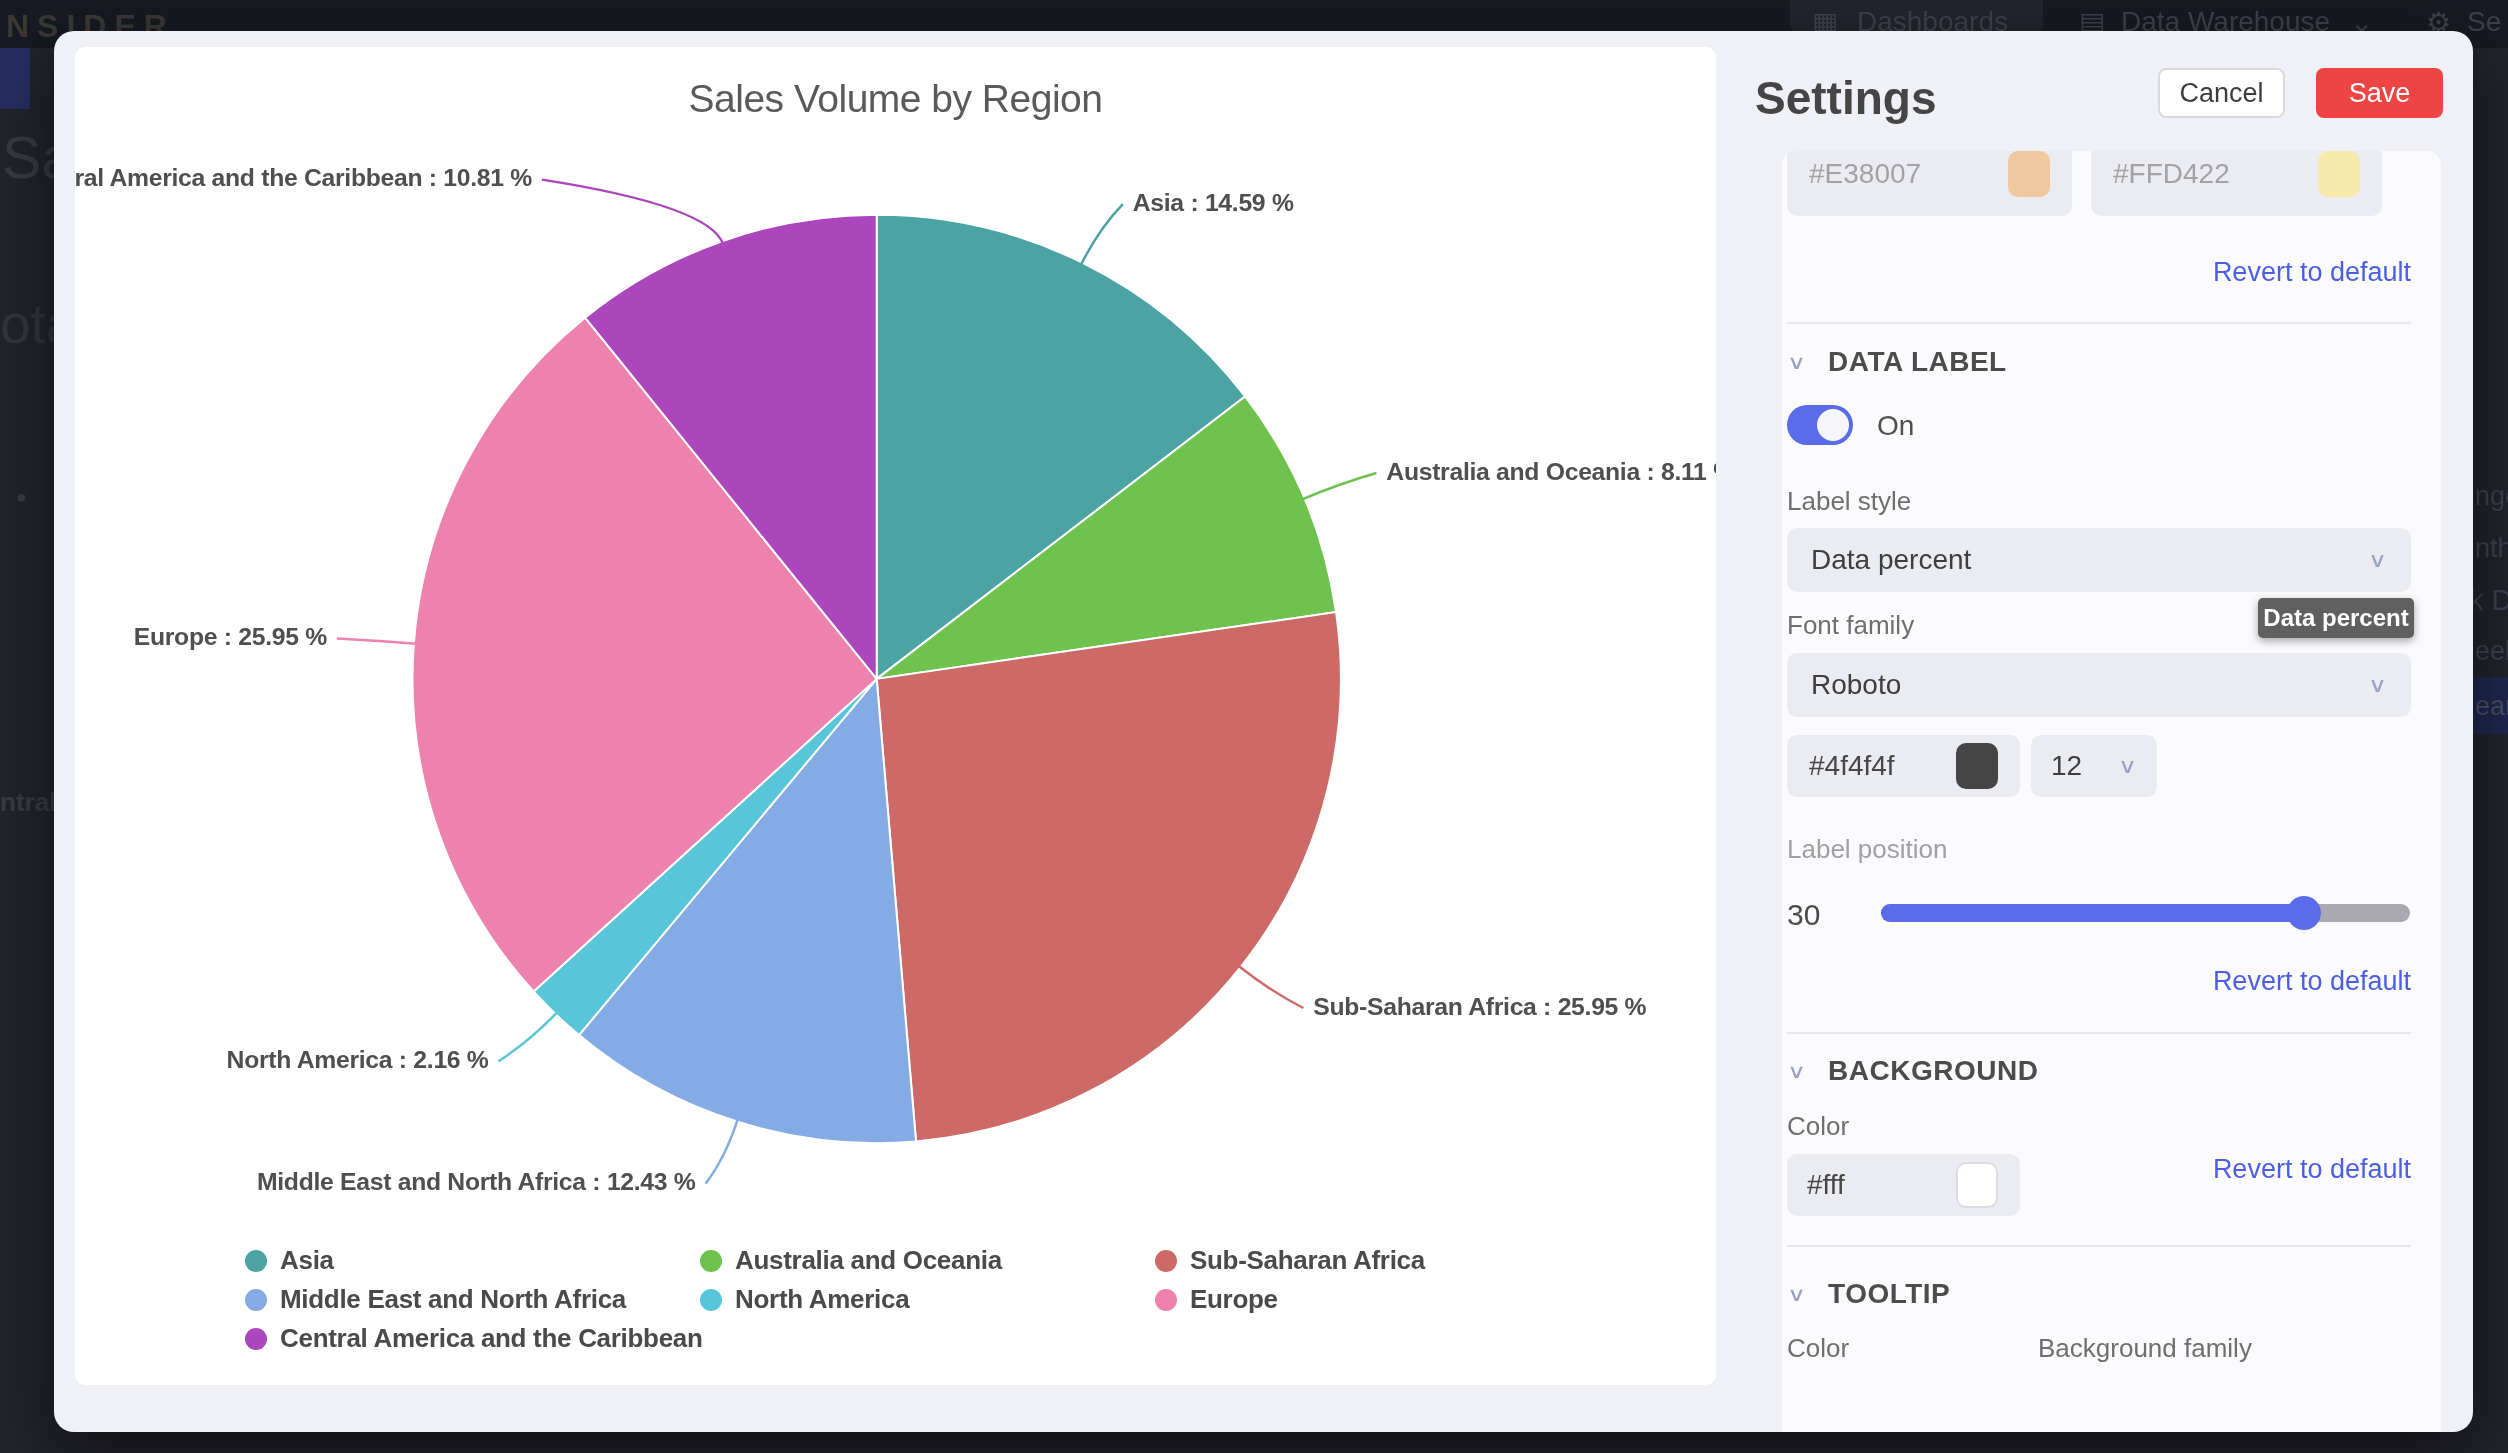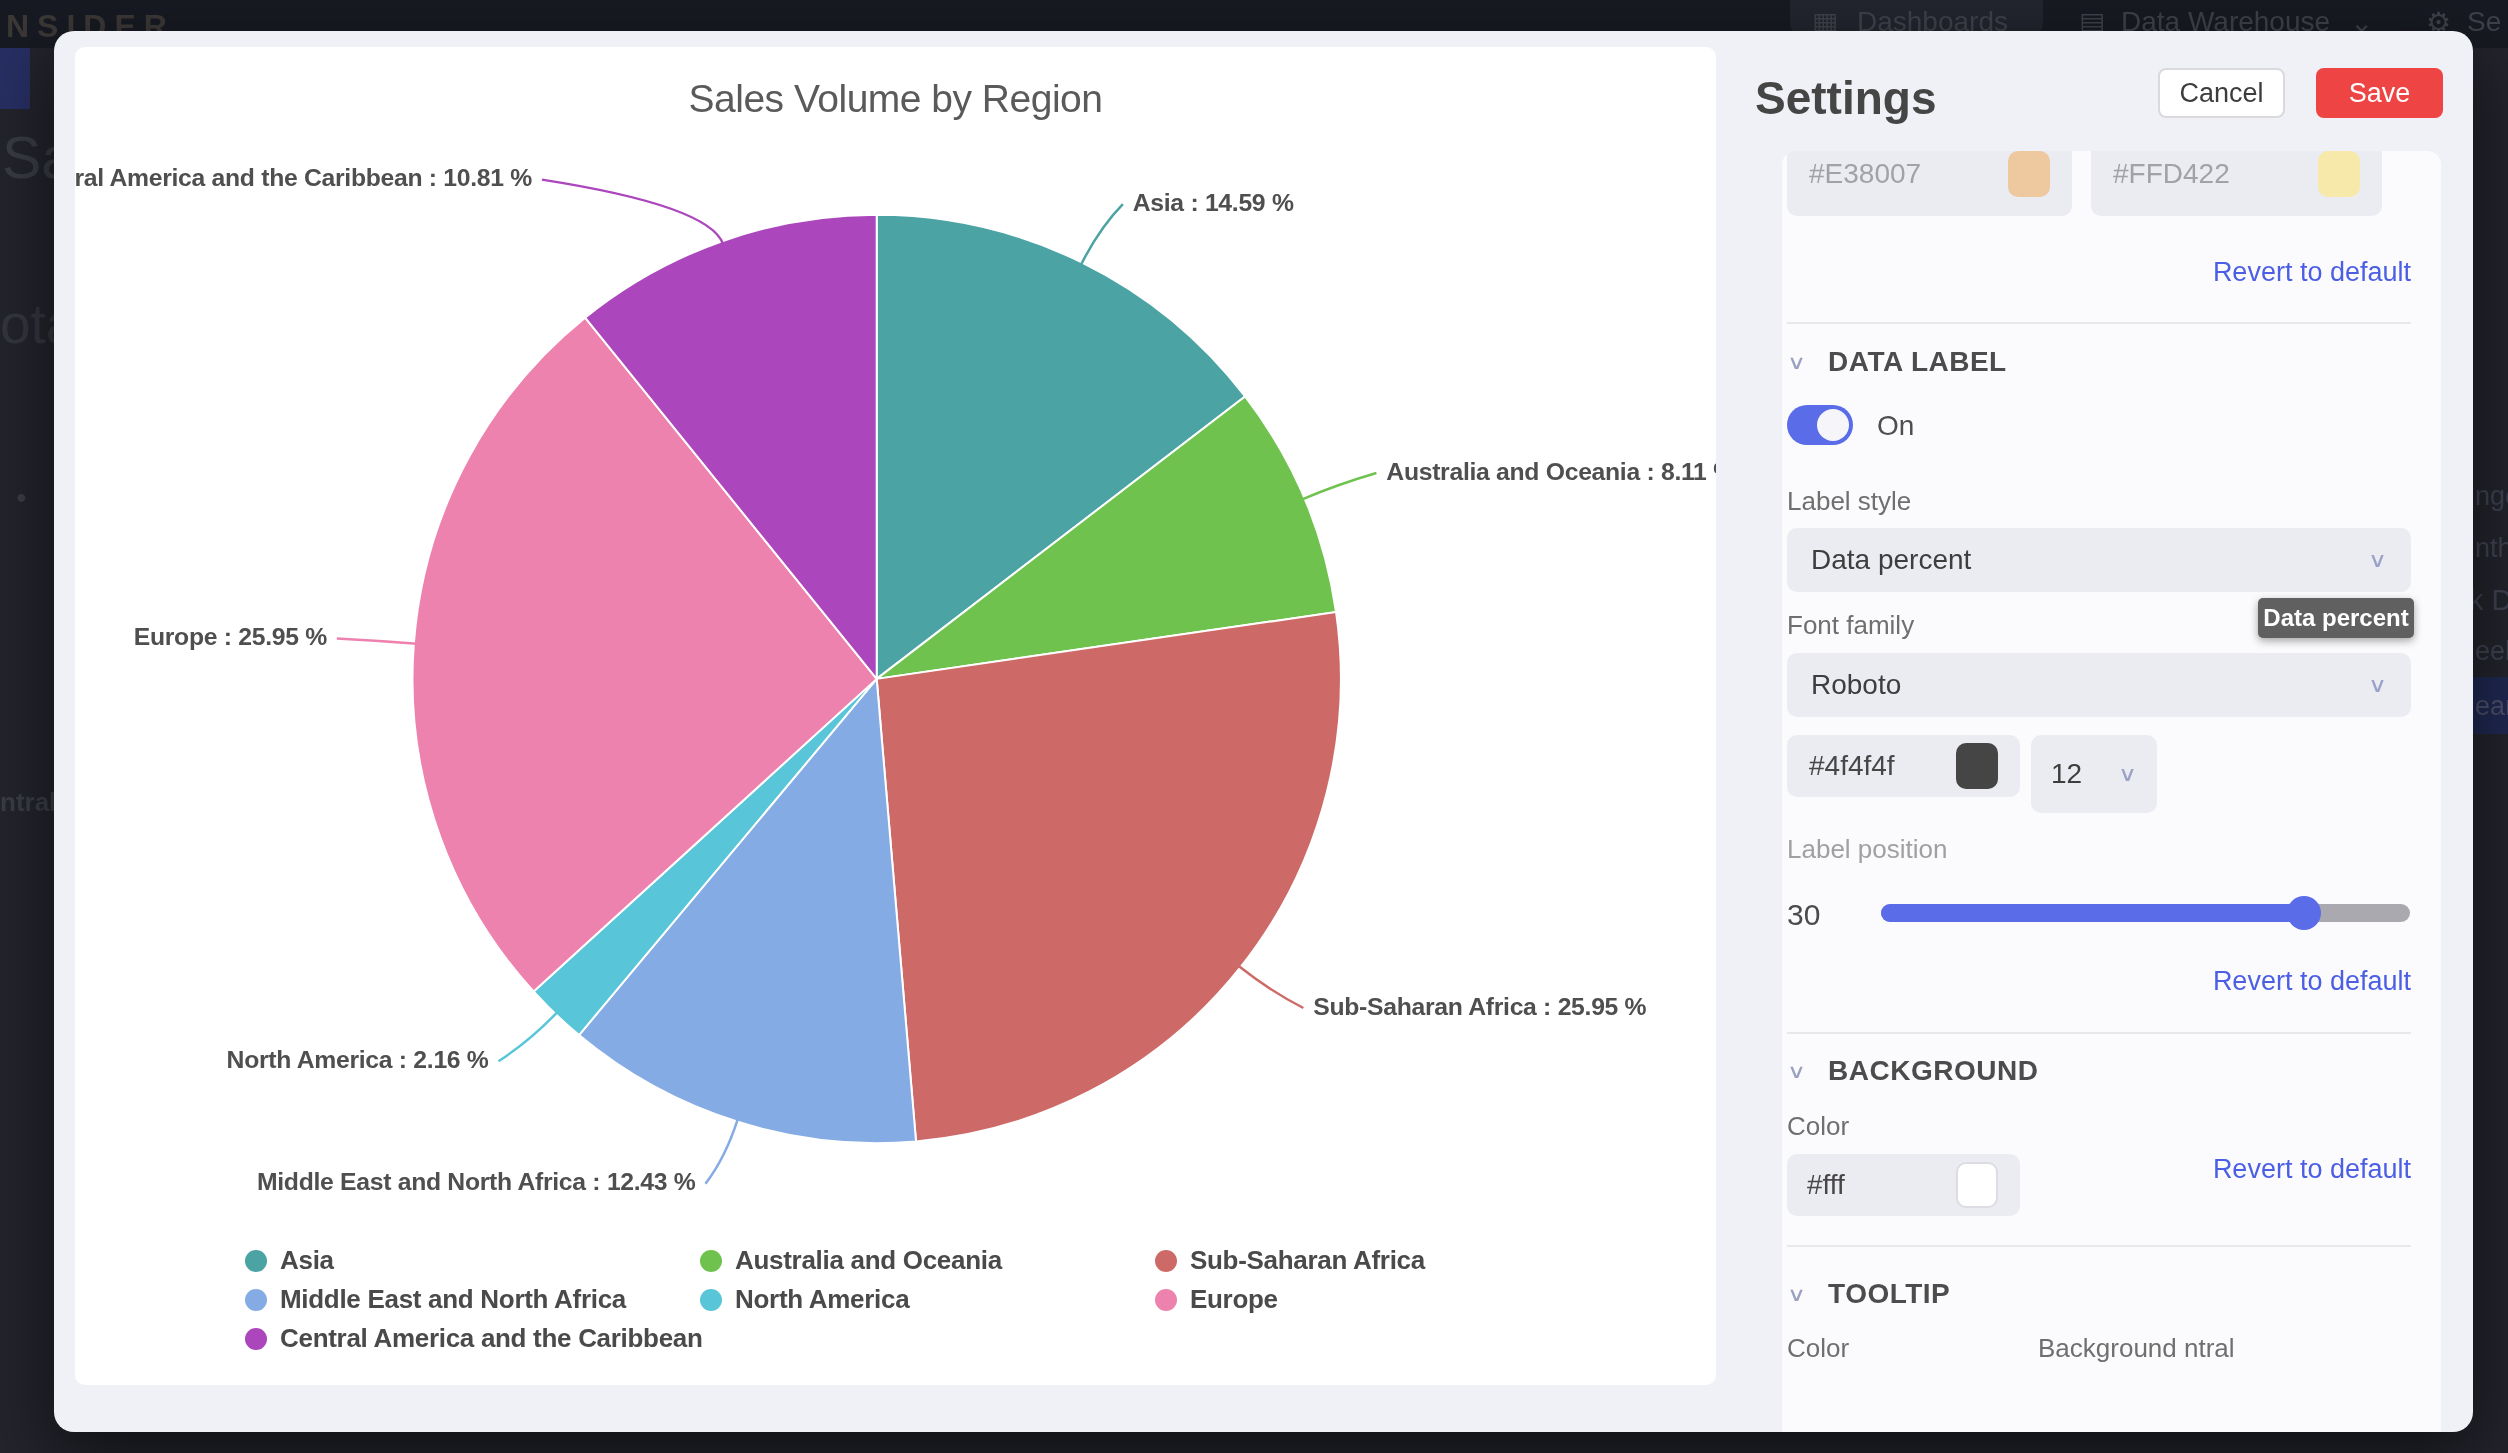--- a/index.html
+++ b/index.html
@@ -199,21 +199,21 @@
     <div class="tooltip-pop">Data percent</div>
     <div class="dropdown" style="top:502px;">
       <span class="dd-text">Roboto</span>
       <span class="chev">∨</span>
     </div>
 
     <div class="field" style="left:5px; top:584px; width:233px; height:62px;">
       <span class="field-text">#4f4f4f</span>
       <span class="swatch" id="font-color-swatch" style="background: rgb(69, 69, 69);"></span>
     </div>
-    <div class="dropdown" style="left:249px; top:584px; width:126px; height:78px; padding:0 20px;">
+    <div class="dropdown" style="left:249px; top:584px; width:126px; height:62px; padding:0 20px;">
       <span class="dd-text">12</span>
       <span class="chev">∨</span>
     </div>
 
     <div class="form-label" style="top:683px; color:#a0a0a3;">Label position</div>
     <div class="s-abs" style="left:5px; top:747px; font-size:30px; color:#4b4b4b;">30</div>
     <div class="slider-track">
       <span class="slider-fill" id="slider-fill" style="width: 423px;"></span>
       <span class="slider-thumb" id="slider-thumb" style="left: 406px;"></span>
     </div>
@@ -232,16 +232,16 @@
     </div>
     <div class="link" style="top:1003px;">Revert to default</div>
 
     <div class="divider" style="top:1094px;"></div>
 
     <div class="sec-header" style="top:1127px;">
       <span class="sec-chev">∨</span>
       <span class="sec-title">TOOLTIP</span>
     </div>
     <div class="form-label" style="top:1182px;">Color</div>
-    <div class="form-label" style="left:256px; top:1182px;">Background ntral</div>
+    <div class="form-label" style="left:256px; top:1182px;">Background family</div>
   </div>
 </div>
 
 
 </body></html>

